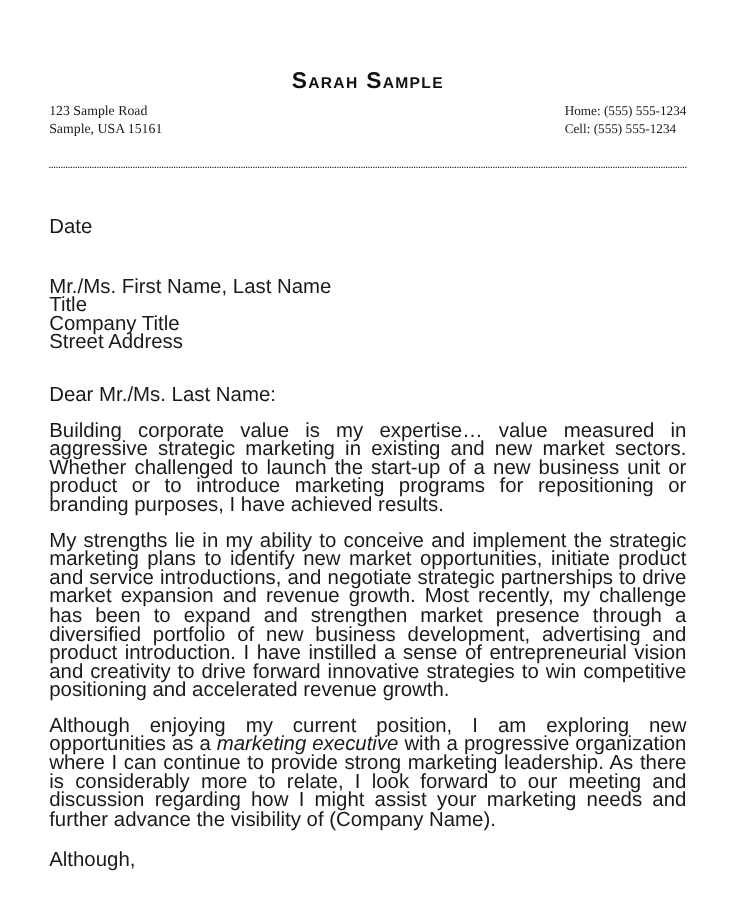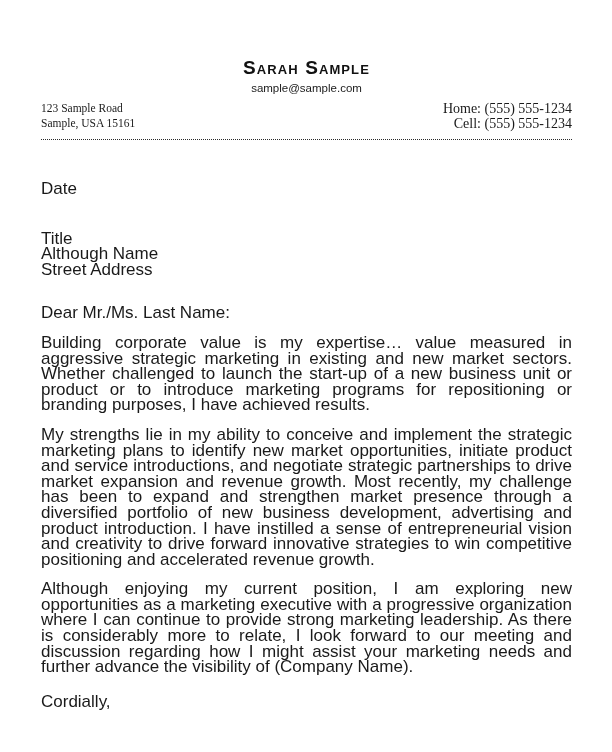--- a/index.html
+++ b/index.html
@@ -63,23 +63,22 @@
     left: 0;
     top: 0;
     font-size: 11.5px;
     line-height: 15.5px;
     text-align: left;
   }
   .phone-block {
     position: absolute;
     right: 0;
     top: 0;
-    font-size: 14px;
+    font-size: 11px;
     line-height: 15.5px;
-    text-align: right;
   }
 
   .rule {
     position: absolute;
     left: 41px;
     top: 119px;
     width: 531px;
     height: 0;
     border-top: 1.6px dotted #2b2b2b;
   }
@@ -105,30 +104,29 @@
   .gap-encl      { height: 12px; }
 
   .addr-lines { line-height: 15.6px; }
 
   p.para {
     margin: 0;
     text-align: justify;
     text-justify: inter-word;
     line-height: 15.6px;
   }
-  p.para .ital { }
+  p.para .ital { font-style: italic; }
 </style>
 </head>
 <body>
 
 <div class="page">
 
   <div class="letterhead">
     <div class="name-title">Sarah Sample</div>
-    <div class="email-line">sample@sample.com</div>
 
     <div class="contact-row">
       <div class="addr-block">
         <div>123 Sample Road</div>
         <div>Sample, USA 15161</div>
       </div>
       <div class="phone-block">
         <div>Home: (555) 555-1234</div>
         <div>Cell: (555) 555-1234</div>
       </div>
@@ -137,22 +135,23 @@
 
   <div class="rule"></div>
 
   <div class="body-area">
 
     <div class="blk">Date</div>
 
     <div class="gap-date"></div>
 
     <div class="addr-lines">
+      <div>Mr./Ms. First Name, Last Name</div>
       <div>Title</div>
-      <div>Although Name</div>
+      <div>Company Title</div>
       <div>Street Address</div>
     </div>
 
     <div class="gap-addr"></div>
 
 
     <div class="gap-re"></div>
 
     <div class="blk">Dear Mr./Ms. Last Name:</div>
 
@@ -163,21 +162,21 @@
     <div class="gap-para"></div>
 
     <p class="para">My strengths lie in my ability to conceive and implement the strategic marketing plans to identify new market opportunities, initiate product and service introductions, and negotiate strategic partnerships to drive market expansion and revenue growth. Most recently, my challenge has been to expand and strengthen market presence through a diversified portfolio of new business development, advertising and product introduction. I have instilled a sense of entrepreneurial vision and creativity to drive forward innovative strategies to win competitive positioning and accelerated revenue growth.</p>
 
     <div class="gap-para"></div>
 
     <p class="para"><span>Although enjoying my current position, I am exploring new opportunities as a </span><span class="ital">marketing executive</span><span> with a progressive organization where I can continue to provide strong marketing leadership. As there is considerably more to relate, I look forward to our meeting and discussion regarding how I might assist your marketing needs and further advance the visibility of (Company Name).</span></p>
 
     <div class="gap-close"></div>
 
-    <div class="blk">Cordially,</div>
+    <div class="blk">Although,</div>
 
     <div class="gap-sign"></div>
 
     <div class="blk">Sarah Sample</div>
 
     <div class="gap-encl"></div>
 
     <div class="blk">Although: résumé</div>
 
   </div>

